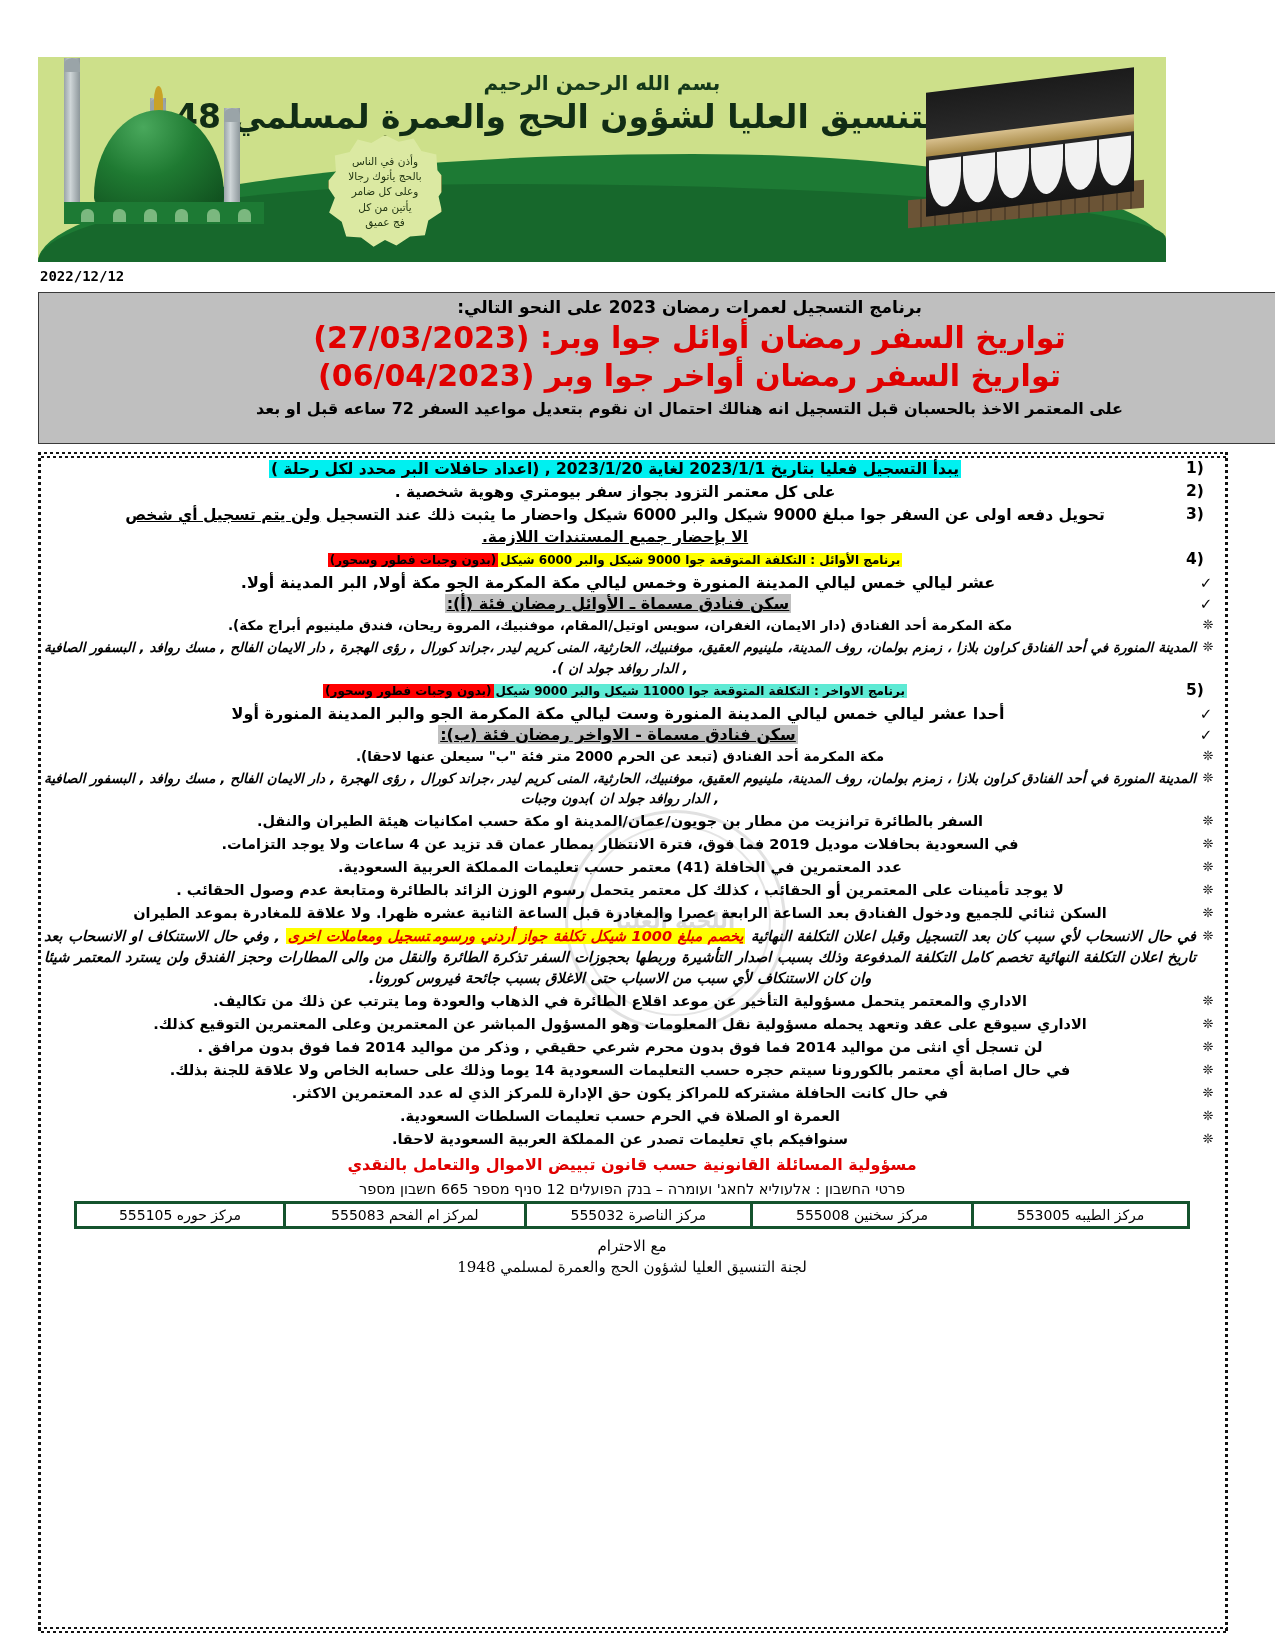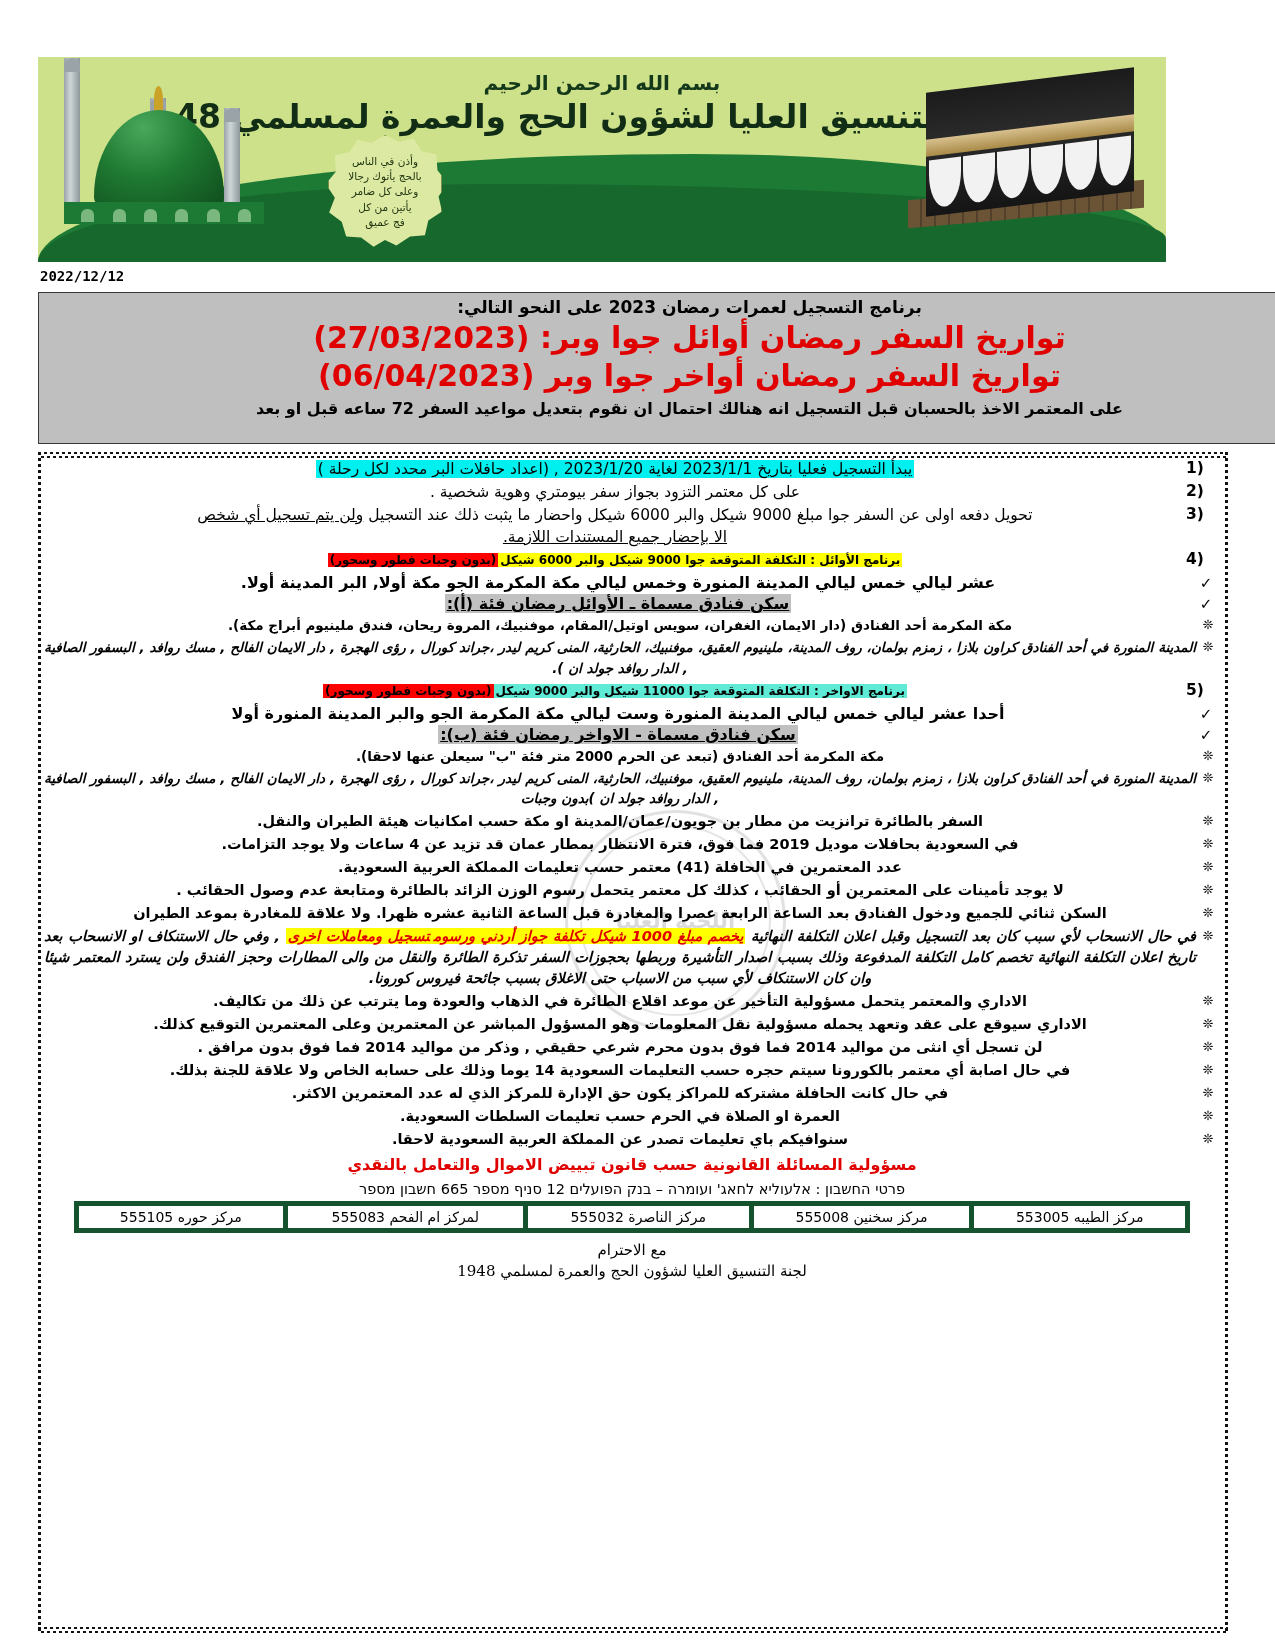--- a/index.html
+++ b/index.html
@@ -312,21 +312,21 @@
     text-align: center;
     line-height: 1.42;
   }
 
   .hl-cyan   { background: #00f0f0; padding: 0 2px; }
   .hl-yellow { background: #ffff00; padding: 0 2px; }
   .hl-red    { background: #ff0000; color: #000; padding: 0 2px; }
   .hl-green  { background: #5eead4; padding: 0 2px; }
   .hl-gray   { background: #c0c0c0; padding: 0 2px; }
   .u   { text-decoration: underline; }
-  .b   { font-weight: normal; }
+  .b   { font-weight: bold; }
 
   .check-row {
     display: flex;
     align-items: flex-start;
     margin: 2px 0;
   }
   .check-mark {
     flex: 0 0 28px;
     font-size: 15px;
     text-align: center;
@@ -388,21 +388,21 @@
     direction: rtl;
   }
 
   .centers-table {
     margin: 4px auto 0;
     border-collapse: collapse;
     width: 1116px;
     direction: rtl;
   }
   .centers-table td {
-    border: 5px solid #14532d;
+    border: 3px solid #14532d;
     font-size: 14px;
     padding: 3px 20px;
     text-align: center;
     white-space: nowrap;
   }
 
   .closing {
     text-align: center;
     font-size: 15px;
     margin-top: 7px;

